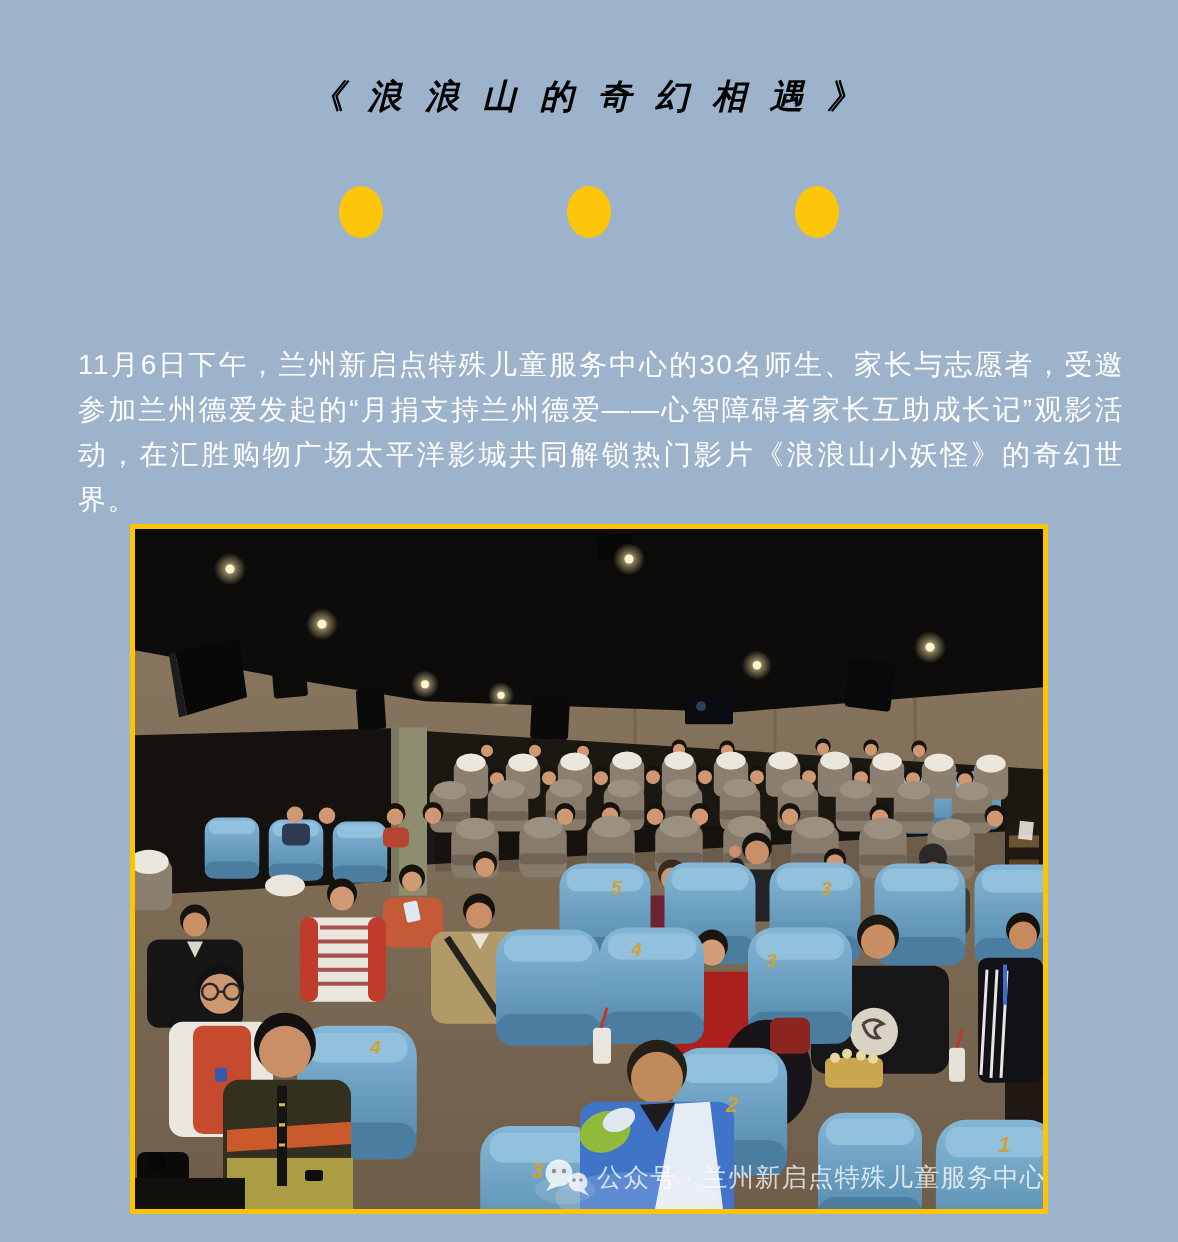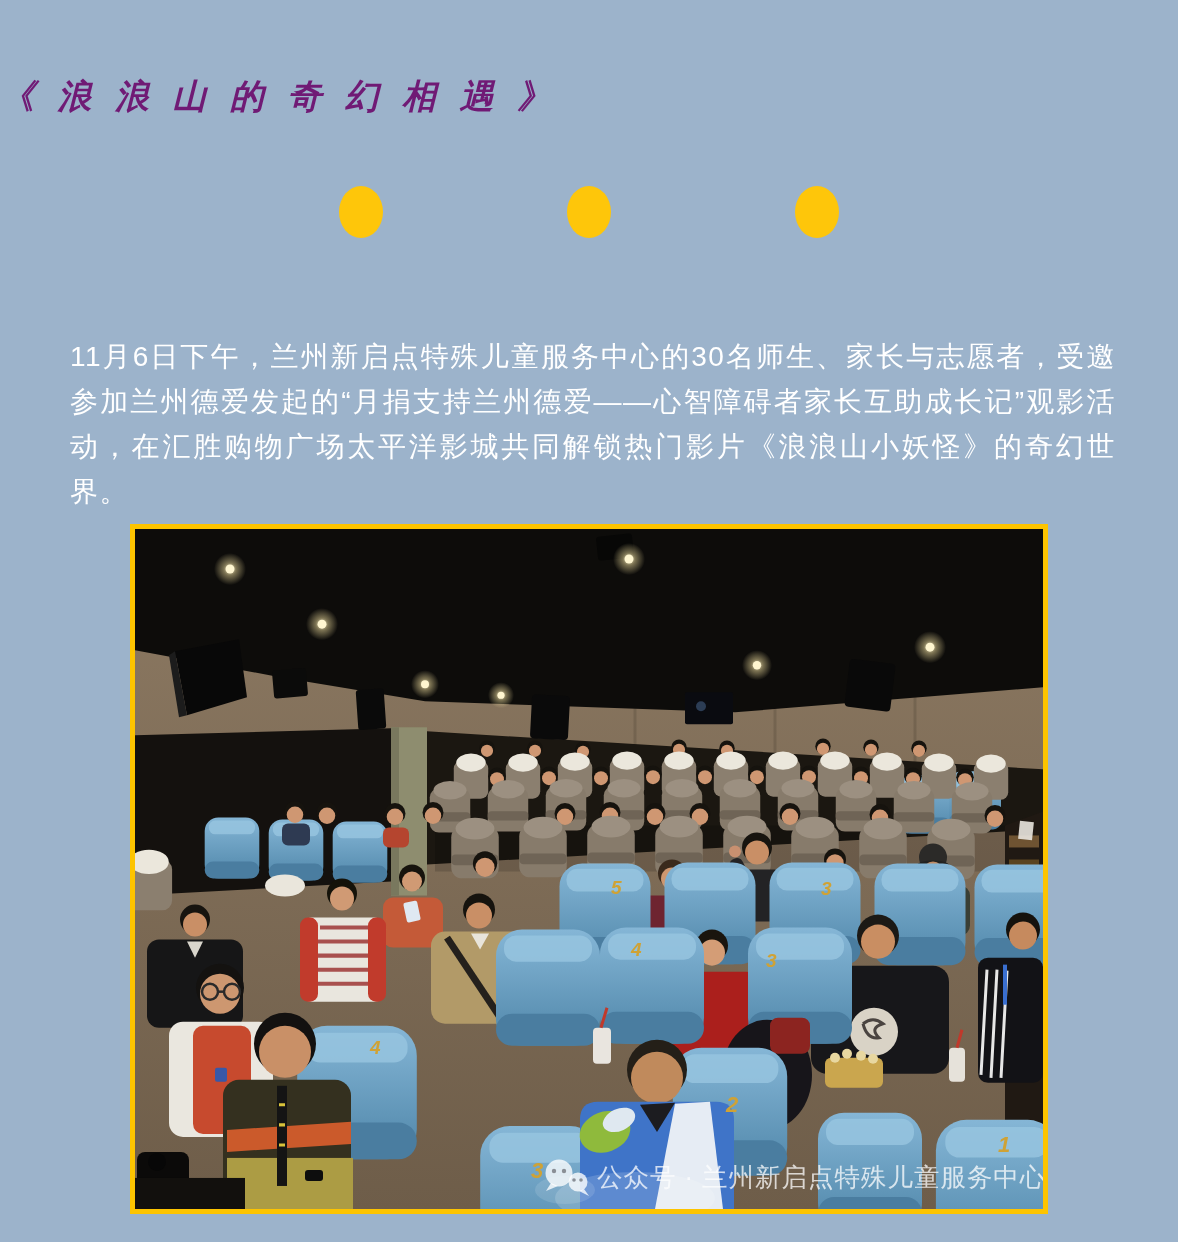--- a/index.html
+++ b/index.html
@@ -1,27 +1,27 @@
 <!DOCTYPE html>
 <html><head>
 <meta charset="utf-8">
 <style>
   html,body{margin:0;padding:0;background:#9cb3cb;}
   .page{
     position:relative;width:1178px;height:1242px;background:#9cb3cb;
     font-family:"Liberation Sans","DejaVu Sans",sans-serif;overflow:hidden;
   }
   .title{
-    position:absolute;top:74px;left:0;width:100%;margin:0;text-align:left;
-    color:#701a75;font-size:34px;font-weight:bold;font-style:italic;letter-spacing:7px;
+    position:absolute;top:74px;left:0;width:100%;margin:0;text-align:center;
+    color:#000000;font-size:34px;font-weight:bold;font-style:italic;letter-spacing:7px;
   }
   .dots{position:absolute;top:186px;left:0;width:100%;display:flex;justify-content:center;gap:184px;}
   .dot{width:44px;height:52px;border-radius:50%;background:#fec60a;}
   .para{
-    position:absolute;top:330px;left:66px;width:1046px;margin:4px;
+    position:absolute;top:330px;left:66px;width:1046px;margin:12px;
     color:#ffffff;font-size:28px;line-height:45px;letter-spacing:1.5px;
     text-align:justify;font-weight:500;
   }
   .photo-frame{
     position:absolute;top:524px;left:130px;width:918px;height:690px;
     border:5px solid #fdc400;box-sizing:border-box;background:#1a1713;
   }
   .photo-frame svg{display:block;width:100%;height:100%;}
   .wm-text{font-family:"Liberation Sans","DejaVu Sans",sans-serif;}
 </style>

